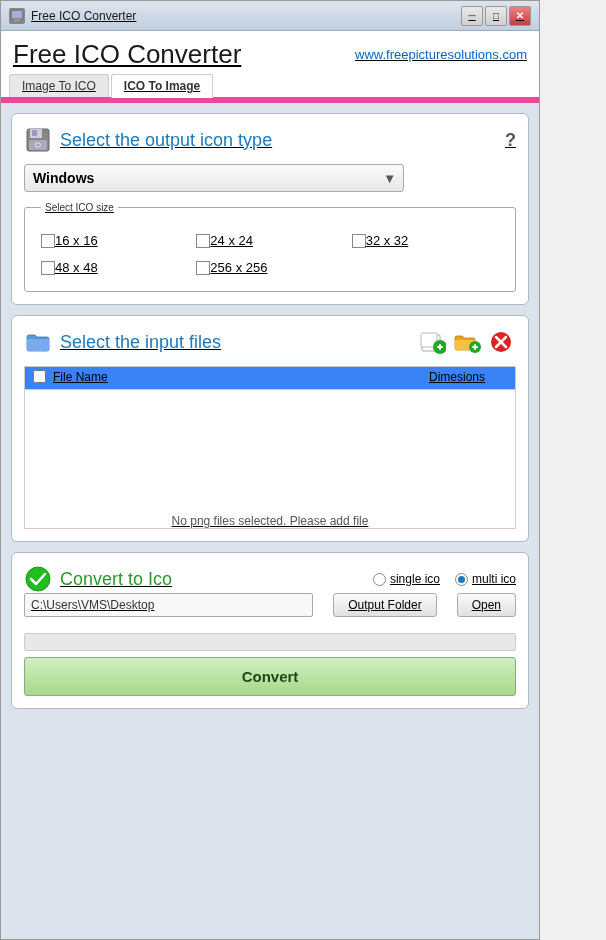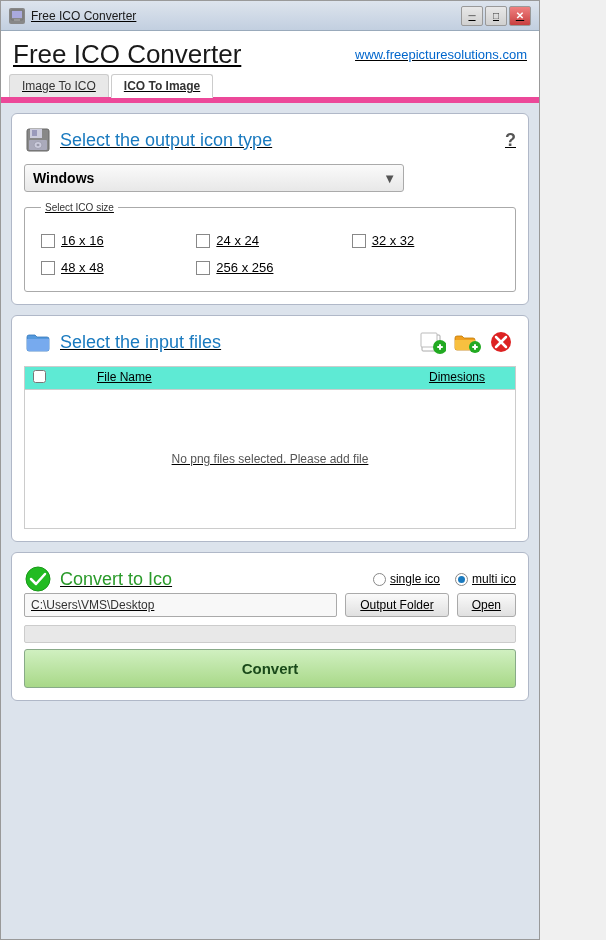--- a/index.html
+++ b/index.html
@@ -202,21 +202,20 @@
     }
     .sizes-grid {
       display: grid;
       grid-template-columns: 1fr 1fr 1fr;
       gap: 12px 8px;
       margin-top: 10px;
     }
     .size-option {
       display: flex;
       align-items: center;
-      gap: 6px;
       font-size: 13px;
       cursor: pointer;
     }
     .size-checkbox {
       width: 14px;
       height: 14px;
       border: 1px solid #888;
       background: white;
       display: flex;
       align-items: center;
@@ -234,42 +233,41 @@
       height: 28px;
       display: flex;
       align-items: center;
       justify-content: center;
       cursor: pointer;
       border-radius: 3px;
     }
     
     .file-list-header {
       display: flex;
-      background: #5eead4;
+      background: #3b82f6;
       border: 1px solid #ccc;
       border-bottom: none;
       padding: 3px 8px;
       font-size: 12px;
-      gap: 44px;
     }
     .file-list-header-check {
       width: 20px;
     }
     .file-list-header-name {
       flex: 1;
     }
     .file-list-header-dim {
       width: 100px;
       text-align: center;
     }
     .file-list-body {
       border: 1px solid #ccc;
       min-height: 140px;
       display: flex;
-      align-items: center;
+      align-items: flex-end;
       justify-content: center;
       background: white;
       font-size: 12px;
       color: #555;
     }
     
     .convert-section {
       background: white;
       border: 1px solid #b0b8c8;
       border-radius: 6px;
@@ -320,22 +318,22 @@
     }
     .radio-circle.selected::after {
       content: '';
       width: 7px;
       height: 7px;
       border-radius: 50%;
       background: #1a7abf;
     }
     .output-row {
       display: flex;
-      gap: 8px;
-      margin-bottom: 8px;
+      gap: 20px;
+      margin-bottom: 16px;
     }
     .output-path {
       flex: 1;
       padding: 4px 6px;
       border: 1px solid #aaa;
       background: #f8f8f8;
       font-size: 12px;
       border-radius: 2px;
       color: #333;
     }

